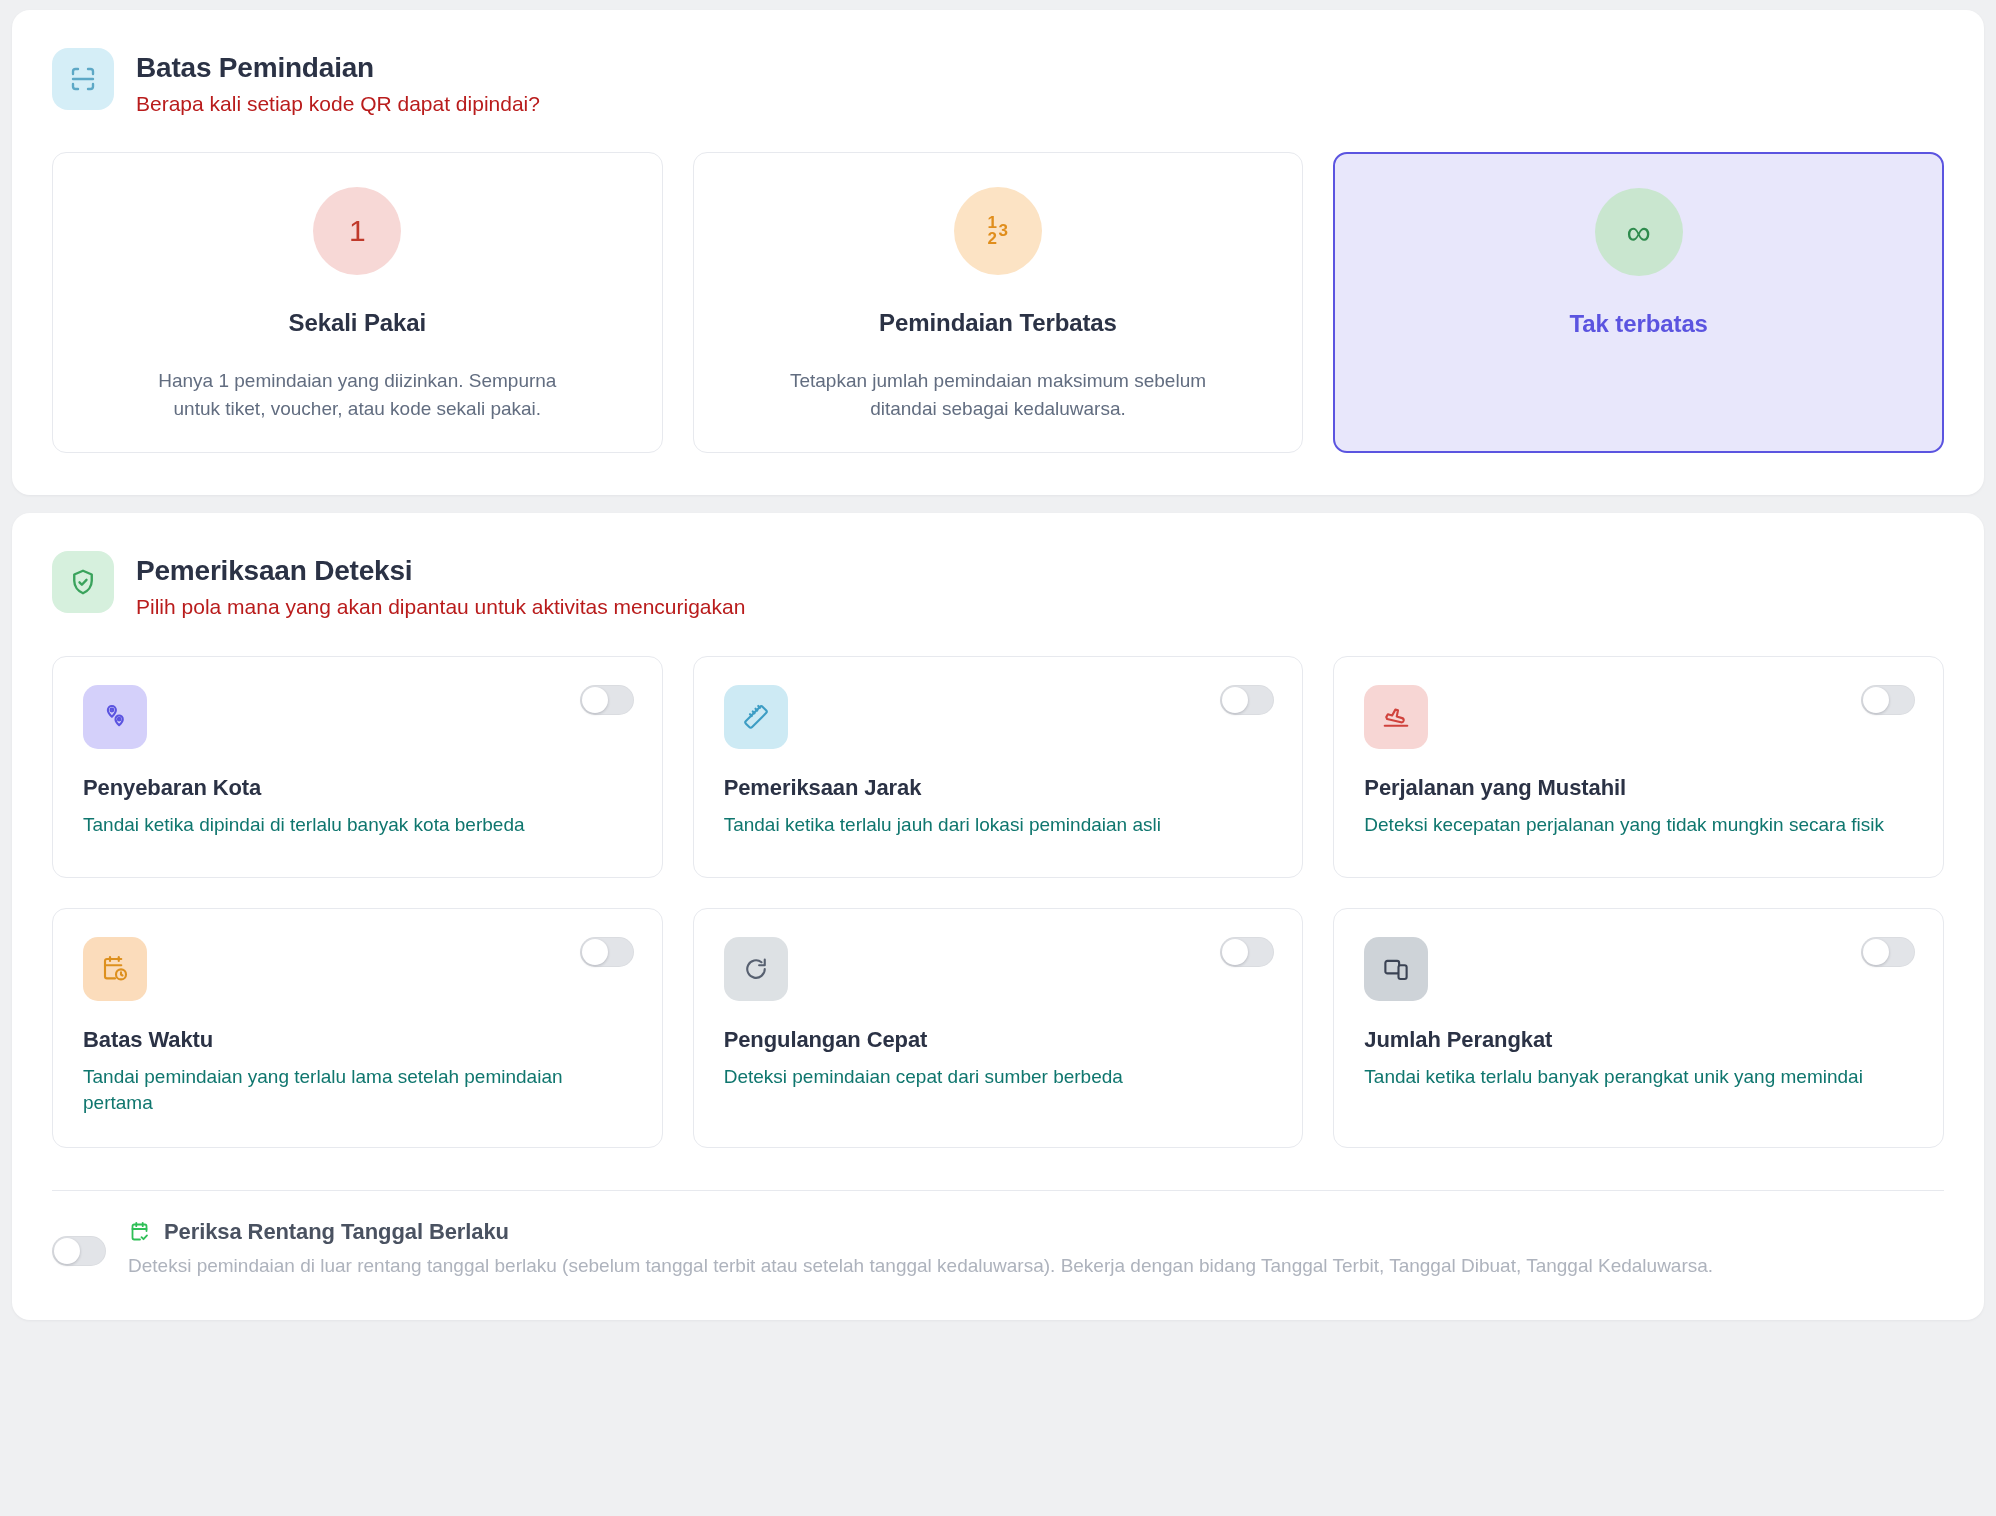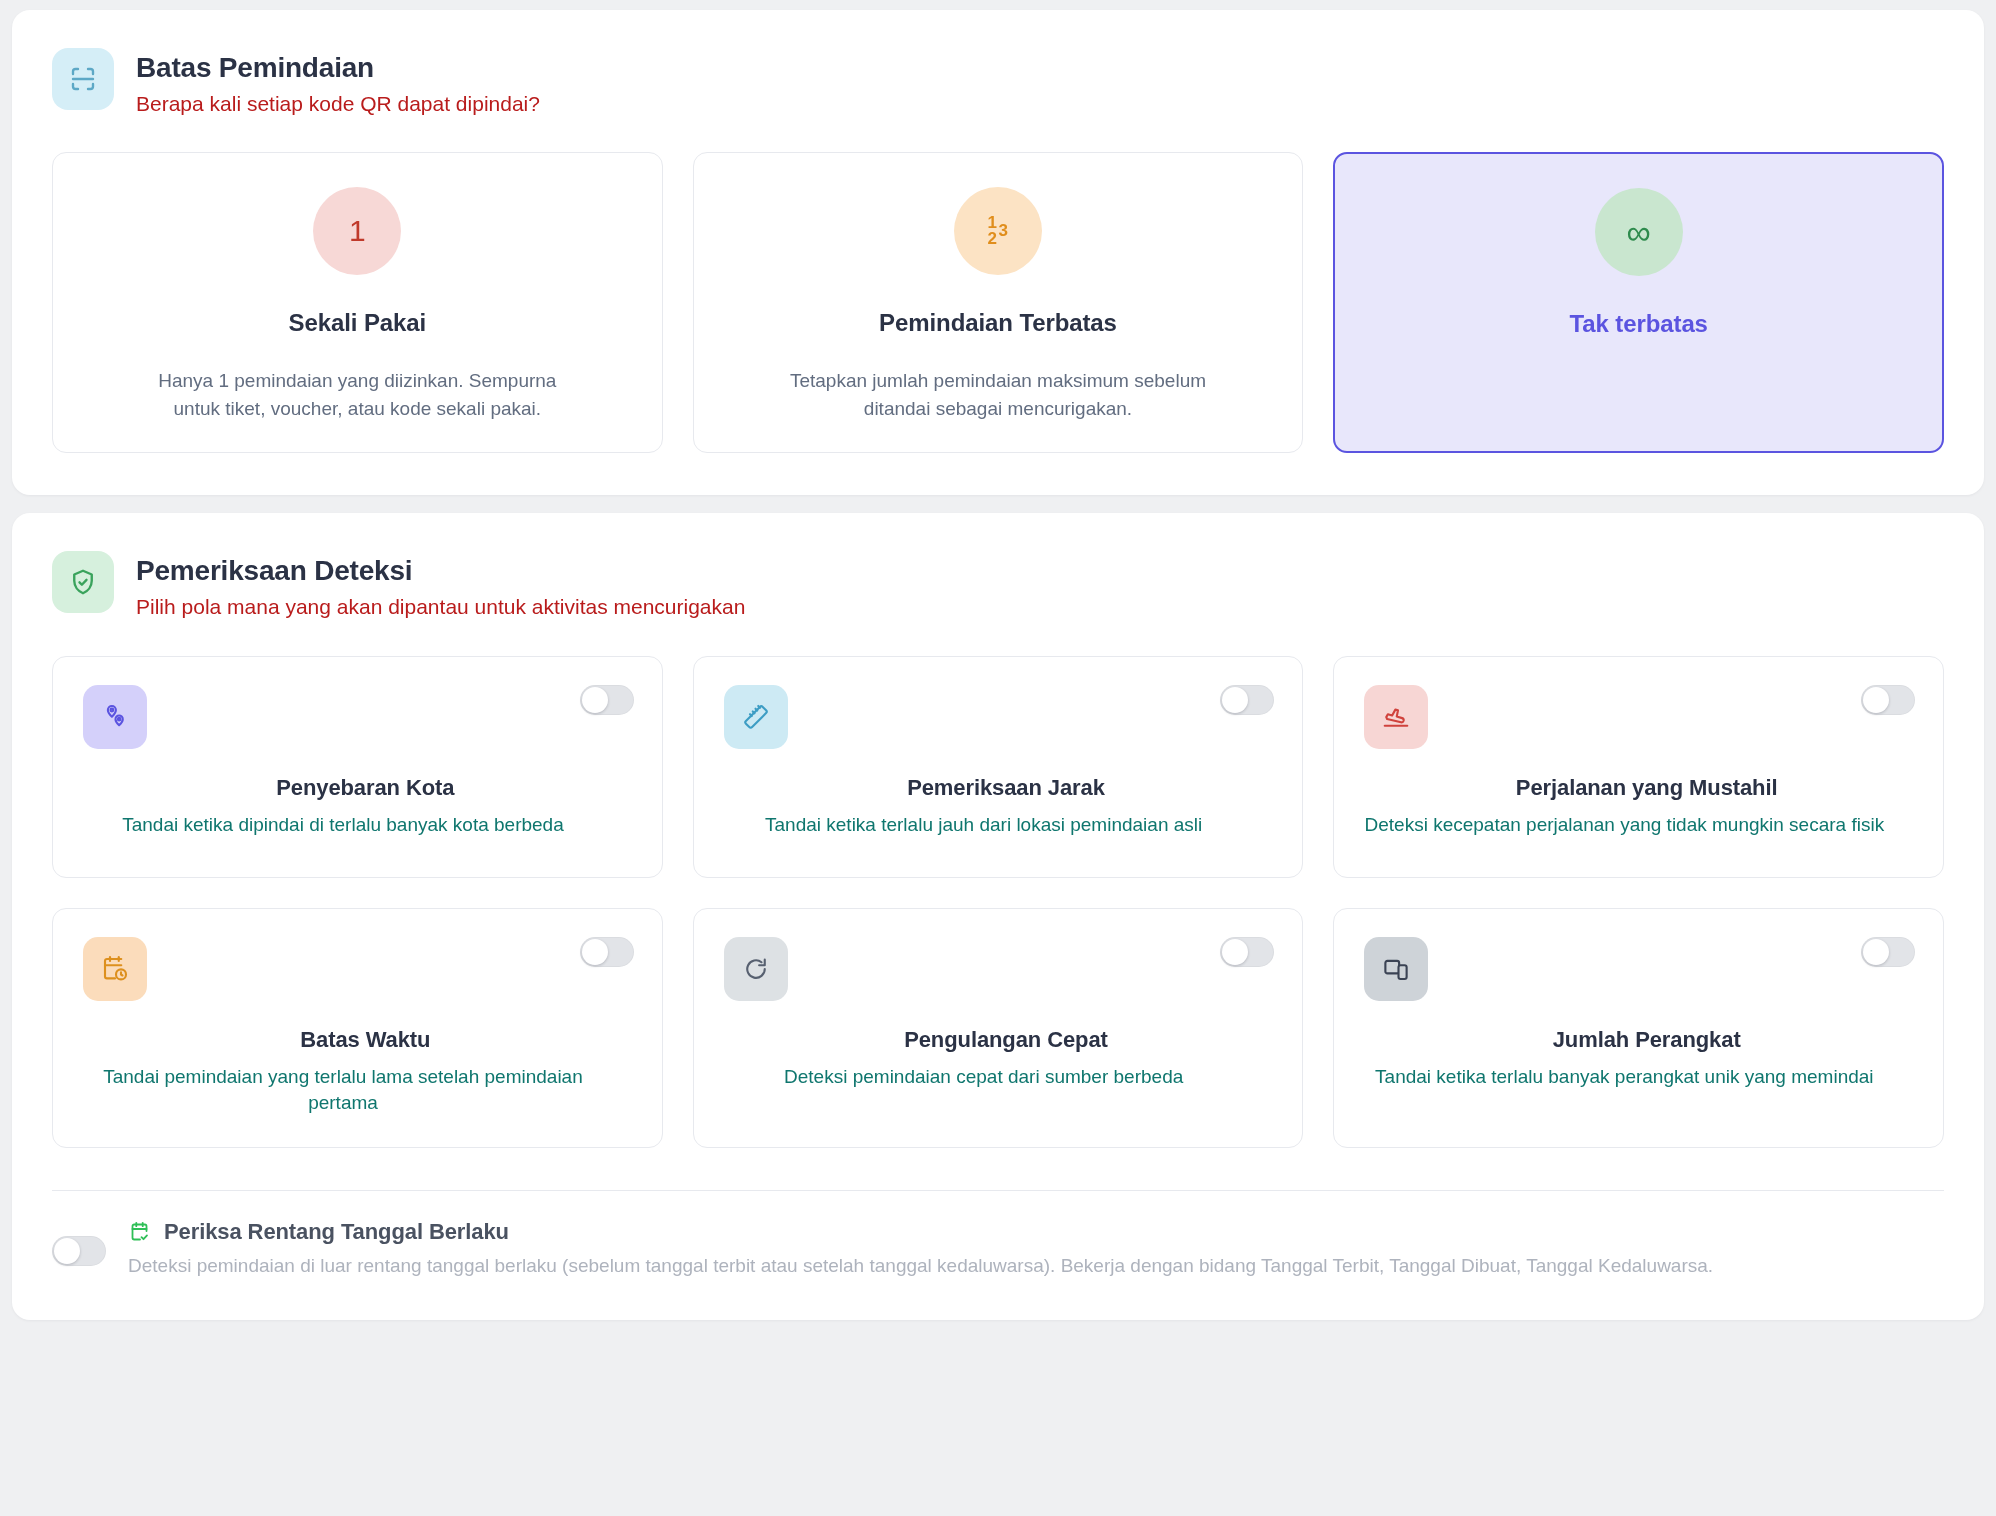--- a/index.html
+++ b/index.html
@@ -135,21 +135,20 @@
     padding: 34px 40px 0 40px;
   }
   .detect-card {
     border: 1.5px solid #e7e9ee;
     border-radius: 14px;
     background: #ffffff;
     padding: 28px 14px 30px 30px;
     position: relative;
     min-height: 222px;
     cursor: pointer;
-    text-align: center;
   }
   .detect-icon {
     width: 64px; height: 64px;
     border-radius: 15px;
     display: flex; align-items: center; justify-content: center;
     margin-bottom: 26px;
   }
   .detect-icon.purple { background: #d4d0fa; color: #5b54e0; }
   .detect-icon.cyan   { background: #cdeaf4; color: #3d9dc4; }
   .detect-icon.rose   { background: #f7d6d4; color: #d0423c; }
@@ -263,21 +262,21 @@
       </div>
 
       <div class="limit-card">
         <div class="limit-badge orange">
           <span class="badge-seq"><span class="stack">
                 <span>1</span>
                 <span>2</span>
               </span>3</span>
         </div>
         <div class="limit-title">Pemindaian Terbatas</div>
-        <div class="limit-desc">Tetapkan jumlah pemindaian maksimum sebelum ditandai sebagai mencurigakan.</div>
+        <div class="limit-desc">Tetapkan jumlah pemindaian maksimum sebelum ditandai sebagai kedaluwarsa.</div>
       </div>
 
       <div class="limit-card selected">
         <div class="limit-badge green">
           <span class="badge-inf">∞</span>
         </div>
         <div class="limit-title">Tak terbatas</div>
       </div>
 
     </div>

